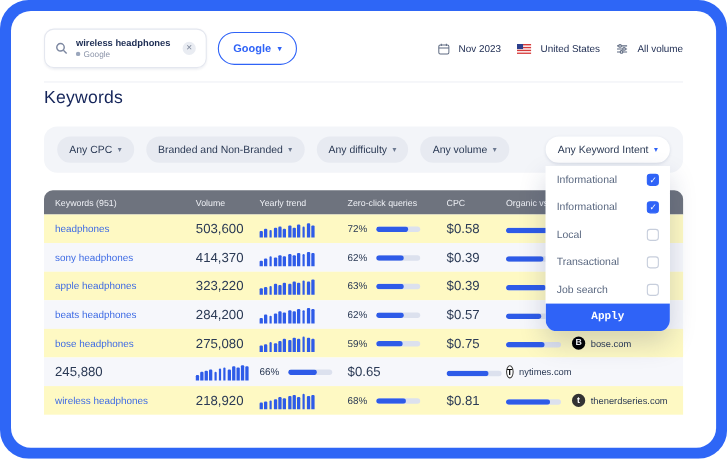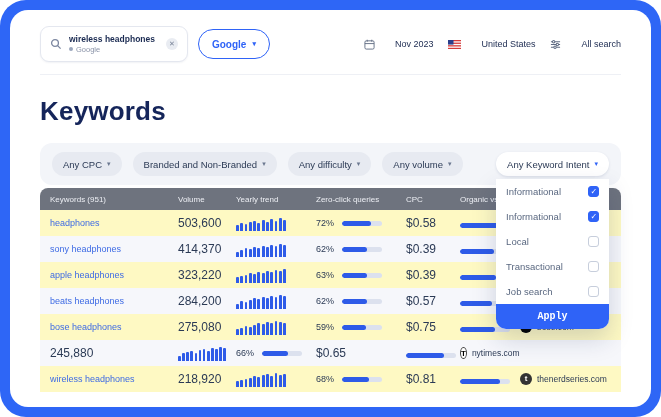--- a/index.html
+++ b/index.html
@@ -10,41 +10,41 @@
   
   .topbar { display:flex; align-items:center; gap:10px; padding-top:16px; padding-bottom:12px; border-bottom:1px solid #EEF0F5; }
   .searchbox { display:flex; align-items:center; gap:7px; border:1px solid #E4E7EF; border-radius:9px; padding:4px 9px; height:36px; box-sizing:border-box; background:#fff; box-shadow:0 1px 2px rgba(20,40,90,.06); }
   .stext { display:flex; flex-direction:column; justify-content:center; line-height:1.25; }
   .query { font-size:8.5px; font-weight:700; color:#1B2B52; }
   .qtype { font-size:7.5px; color:#8A93A8; display:flex; align-items:center; gap:3px; }
   .dot { width:4px; height:4px; border-radius:50%; background:#9AA6BC; display:inline-block; }
   .clear { width:12px; height:12px; border-radius:50%; background:#E9ECF2; color:#7A8498; font-size:7px; line-height:12px; text-align:center; cursor:pointer; margin-left:4px; }
   .google { height:30px; padding:0 13px; border:1.5px solid #2F63F7; border-radius:16px; color:#2F63F7; font-weight:700; font-size:10px; background:#fff; display:flex; align-items:center; gap:6px; cursor:pointer; font-family:inherit; }
   .meta { margin-left:auto; display:flex; gap:15px; align-items:center; font-size:9px; color:#223055; }
-  .meta-item { display:flex; gap:20px; align-items:center; cursor:pointer; white-space:nowrap; }
+  .meta-item { display:flex; gap:8px; align-items:center; cursor:pointer; white-space:nowrap; }
   .caret { font-size:7px; color:#6B7890; }
   .caret.blue { color:#2F63F7; }
 
   
-  h1 { font-size:26px; color:#15255A; margin:21px 0 0; letter-spacing:.2px; font-weight:700; }
+  h1 { font-size:16px; color:#15255A; margin:6px 0 0; letter-spacing:.2px; font-weight:400; }
 
   
   .filterbar { margin-top:16px; background:#F3F5F9; border-radius:12px; padding:9px 12px; display:flex; gap:11px; align-items:center; position:relative; }
   .pill { height:24px; border:none; background:#E7EAF1; border-radius:13px; padding:0 11px; font-size:9.5px; color:#2B3A55; display:flex; align-items:center; gap:5px; font-weight:500; cursor:pointer; font-family:inherit; white-space:nowrap; }
   .pill.white { background:#fff; box-shadow:0 1px 3px rgba(20,40,90,.12); }
   .intent-wrap { margin-left:auto; position:relative; }
   .dropdown { position:absolute; top:calc(100% + 3px); left:0; right:0; background:#fff; border-radius:0 0 10px 10px; box-shadow:0 10px 24px rgba(20,40,90,.18); z-index:20; overflow:hidden; }
   .opt { display:flex; justify-content:space-between; align-items:center; padding:0 10px; height:25px; font-size:9.5px; color:#5A6880; cursor:pointer; background:#fff; }
   .cb { width:11px; height:11px; border:1px solid #C7CEDC; border-radius:3px; background:#fff; box-sizing:border-box; position:relative; }
   .cb.checked { background:#2F63F7; border-color:#2F63F7; }
   .cb.checked::after { content:"✓"; color:#fff; font-size:8px; position:absolute; left:1.5px; top:-0.5px; }
   .apply { display:block; width:100%; height:25px; background:#2F63F7; color:#fff; border:none; font-size:10px; font-weight:600; cursor:pointer; font-family:Liberation Mono, monospace; }
 
   
-  .table { margin-top:3px; }
+  .table { margin-top:16px; }
   .t-head, .t-row { display:grid; grid-template-columns:128px 58px 80px 90px 54px 60px 1fr; align-items:center; }
   .t-head { background:#6E737E; color:#EDEFF4; font-size:8px; height:22px; border-radius:8px 8px 0 0; }
   .t-head > div { padding-left:10px; box-sizing:border-box; white-space:nowrap; overflow:hidden; }
   .t-row { height:26px; background:#fef9c3; }
   .t-row:nth-child(even) { background:#F6F7FB; }
   .kw { color:#3E6BE4; font-size:9px; padding-left:10px; text-decoration:none; cursor:pointer; white-space:nowrap; overflow:hidden; }
   .vol, .cpc { font-size:12px; color:#2B3A55; padding-left:10px; }
   .trend { display:flex; align-items:flex-end; gap:1.5px; height:15px; padding-left:10px; }
   .tbar { width:2.8px; background:#2E5BE8; border-radius:1px 1px 0 0; display:inline-block; }
   .zc { display:flex; align-items:center; gap:6px; padding-left:10px; }
@@ -109,21 +109,21 @@
         </div>
         <div class="meta-item">
           <svg width="11" height="11" viewBox="0 0 12 12" stroke="#5F6B82" stroke-width="1.1" fill="#ffffff">
             <line x1="1" y1="3" x2="11" y2="3"></line>
               <circle cx="4" cy="3" r="1.3"></circle>
             <line x1="1" y1="6" x2="11" y2="6"></line>
               <circle cx="8" cy="6" r="1.3"></circle>
             <line x1="1" y1="9" x2="11" y2="9"></line>
               <circle cx="5.5" cy="9" r="1.3"></circle>
           </svg>
-          <span>All search</span>
+          <span>All volume</span>
         </div>
       </div>
     </div>
 
     <h1>Keywords</h1>
 
     <div class="filterbar">
       <button class="pill">
         <span>Any CPC</span>
           <span class="caret">▾</span>

